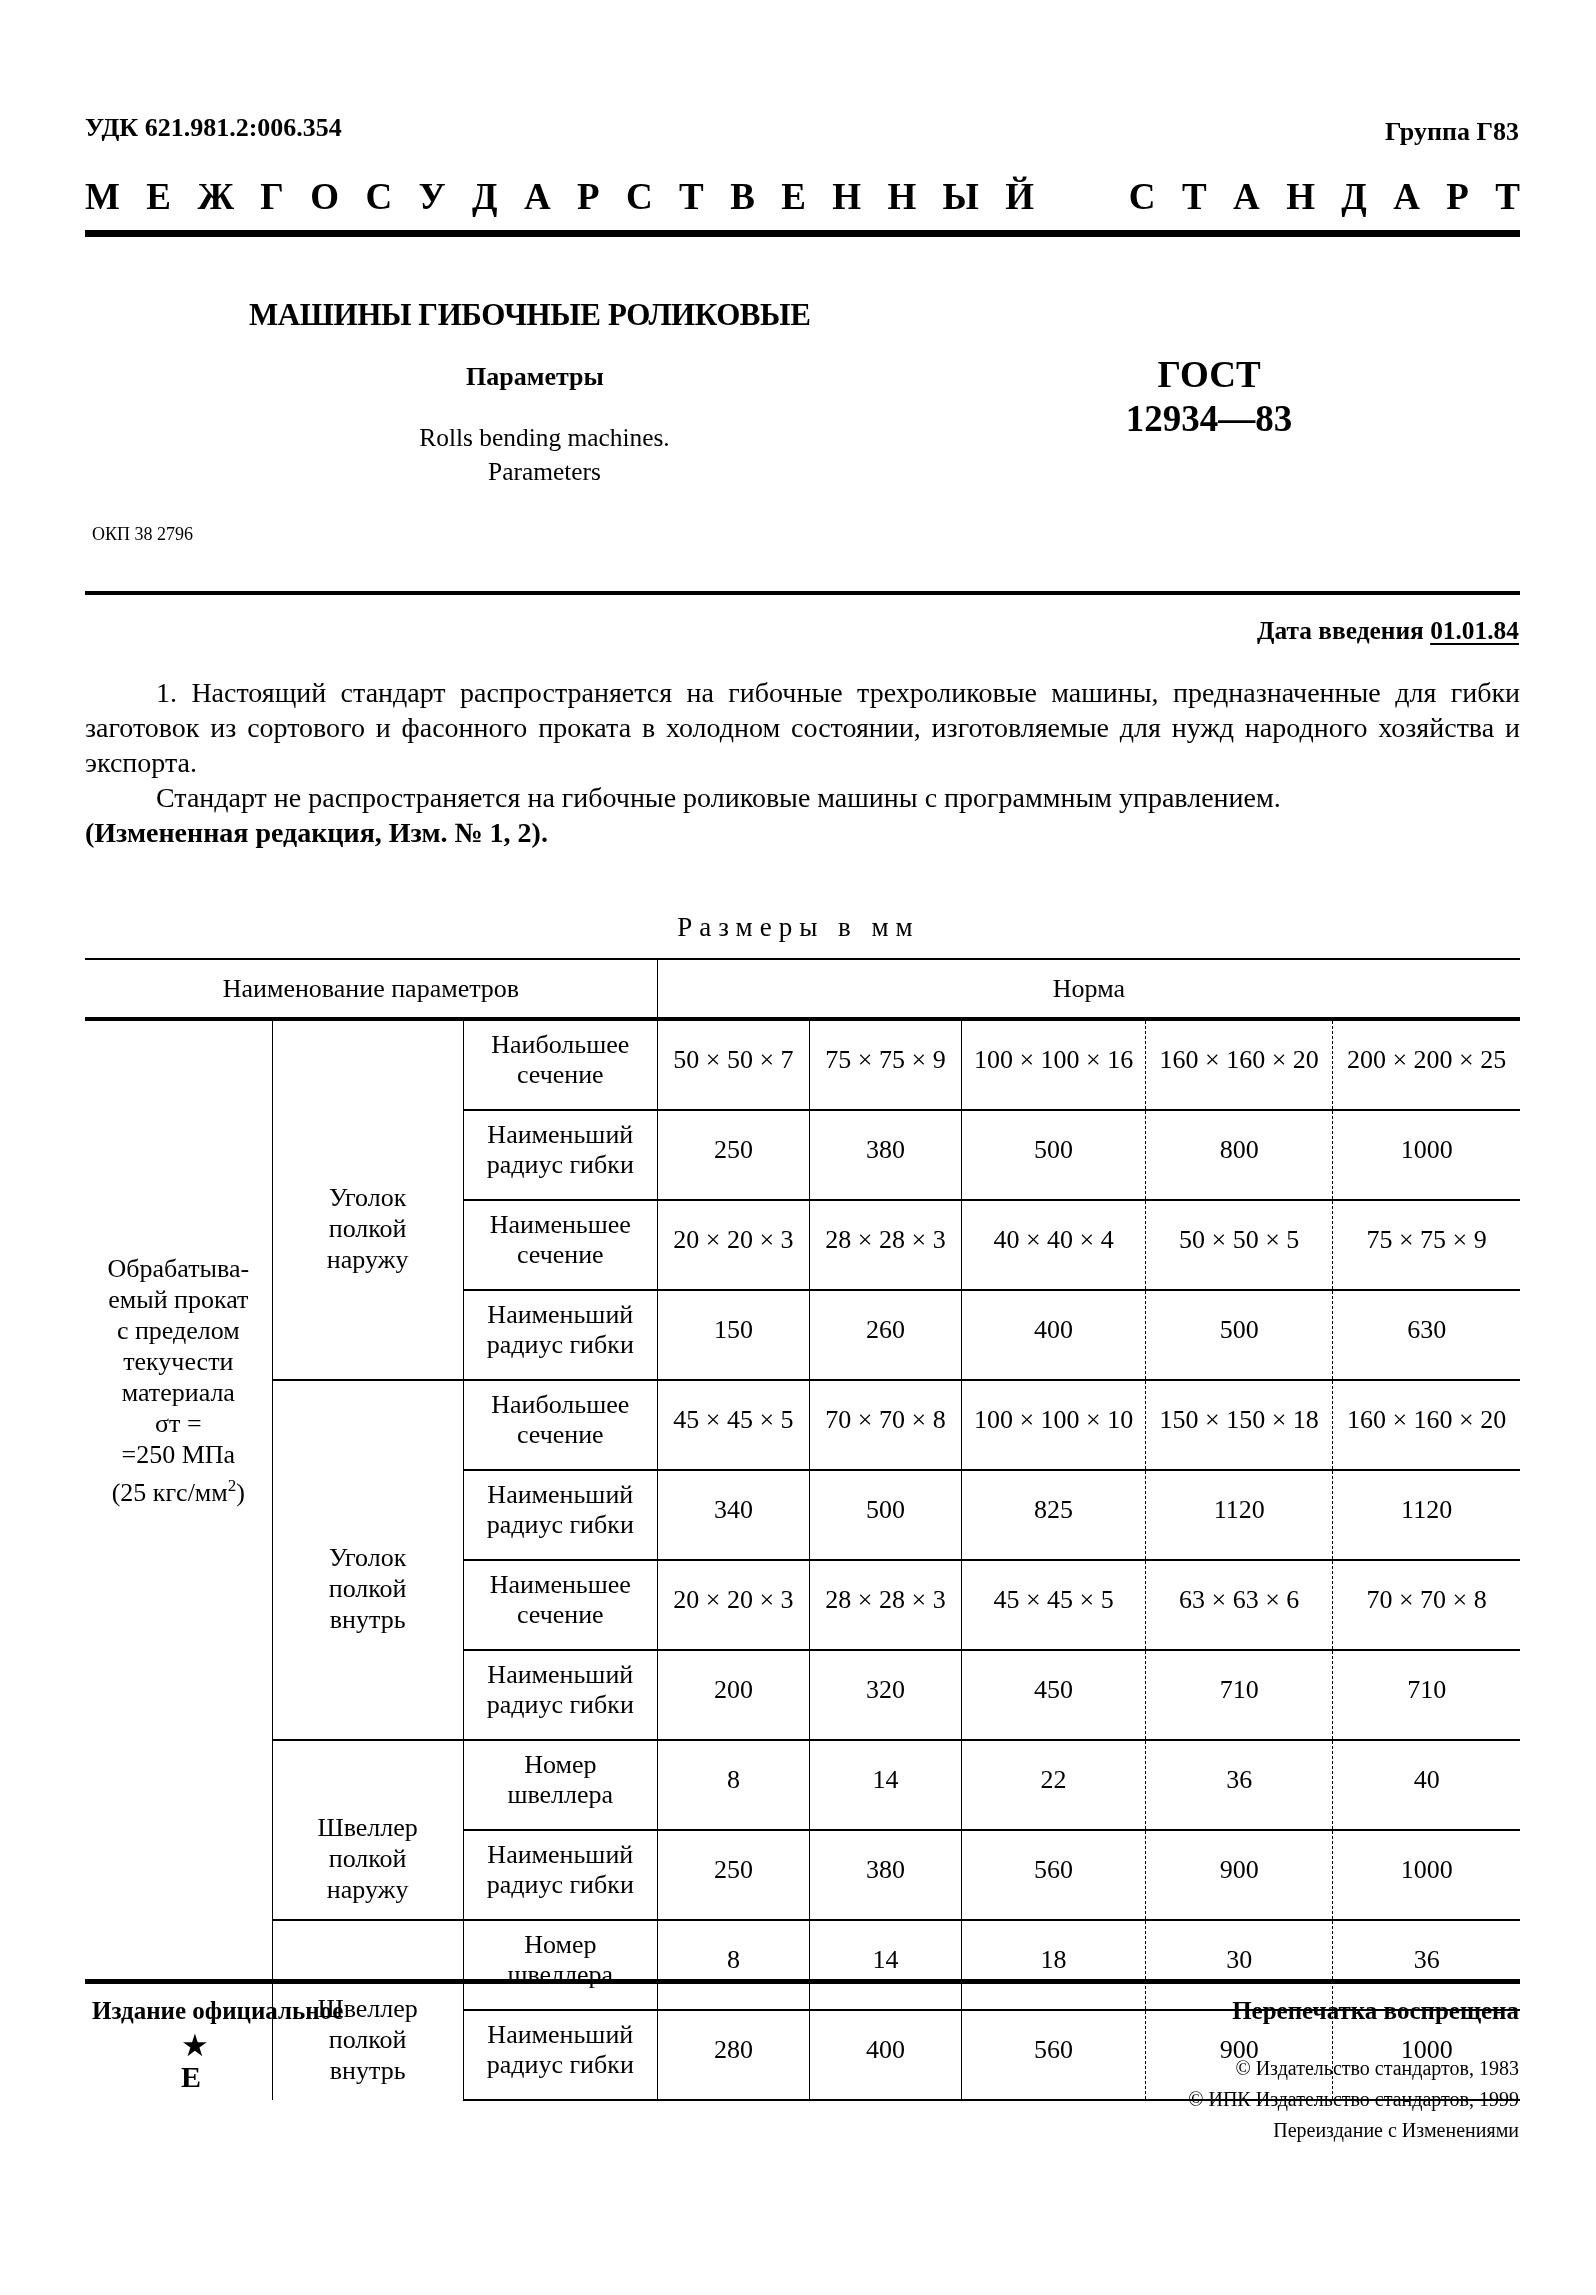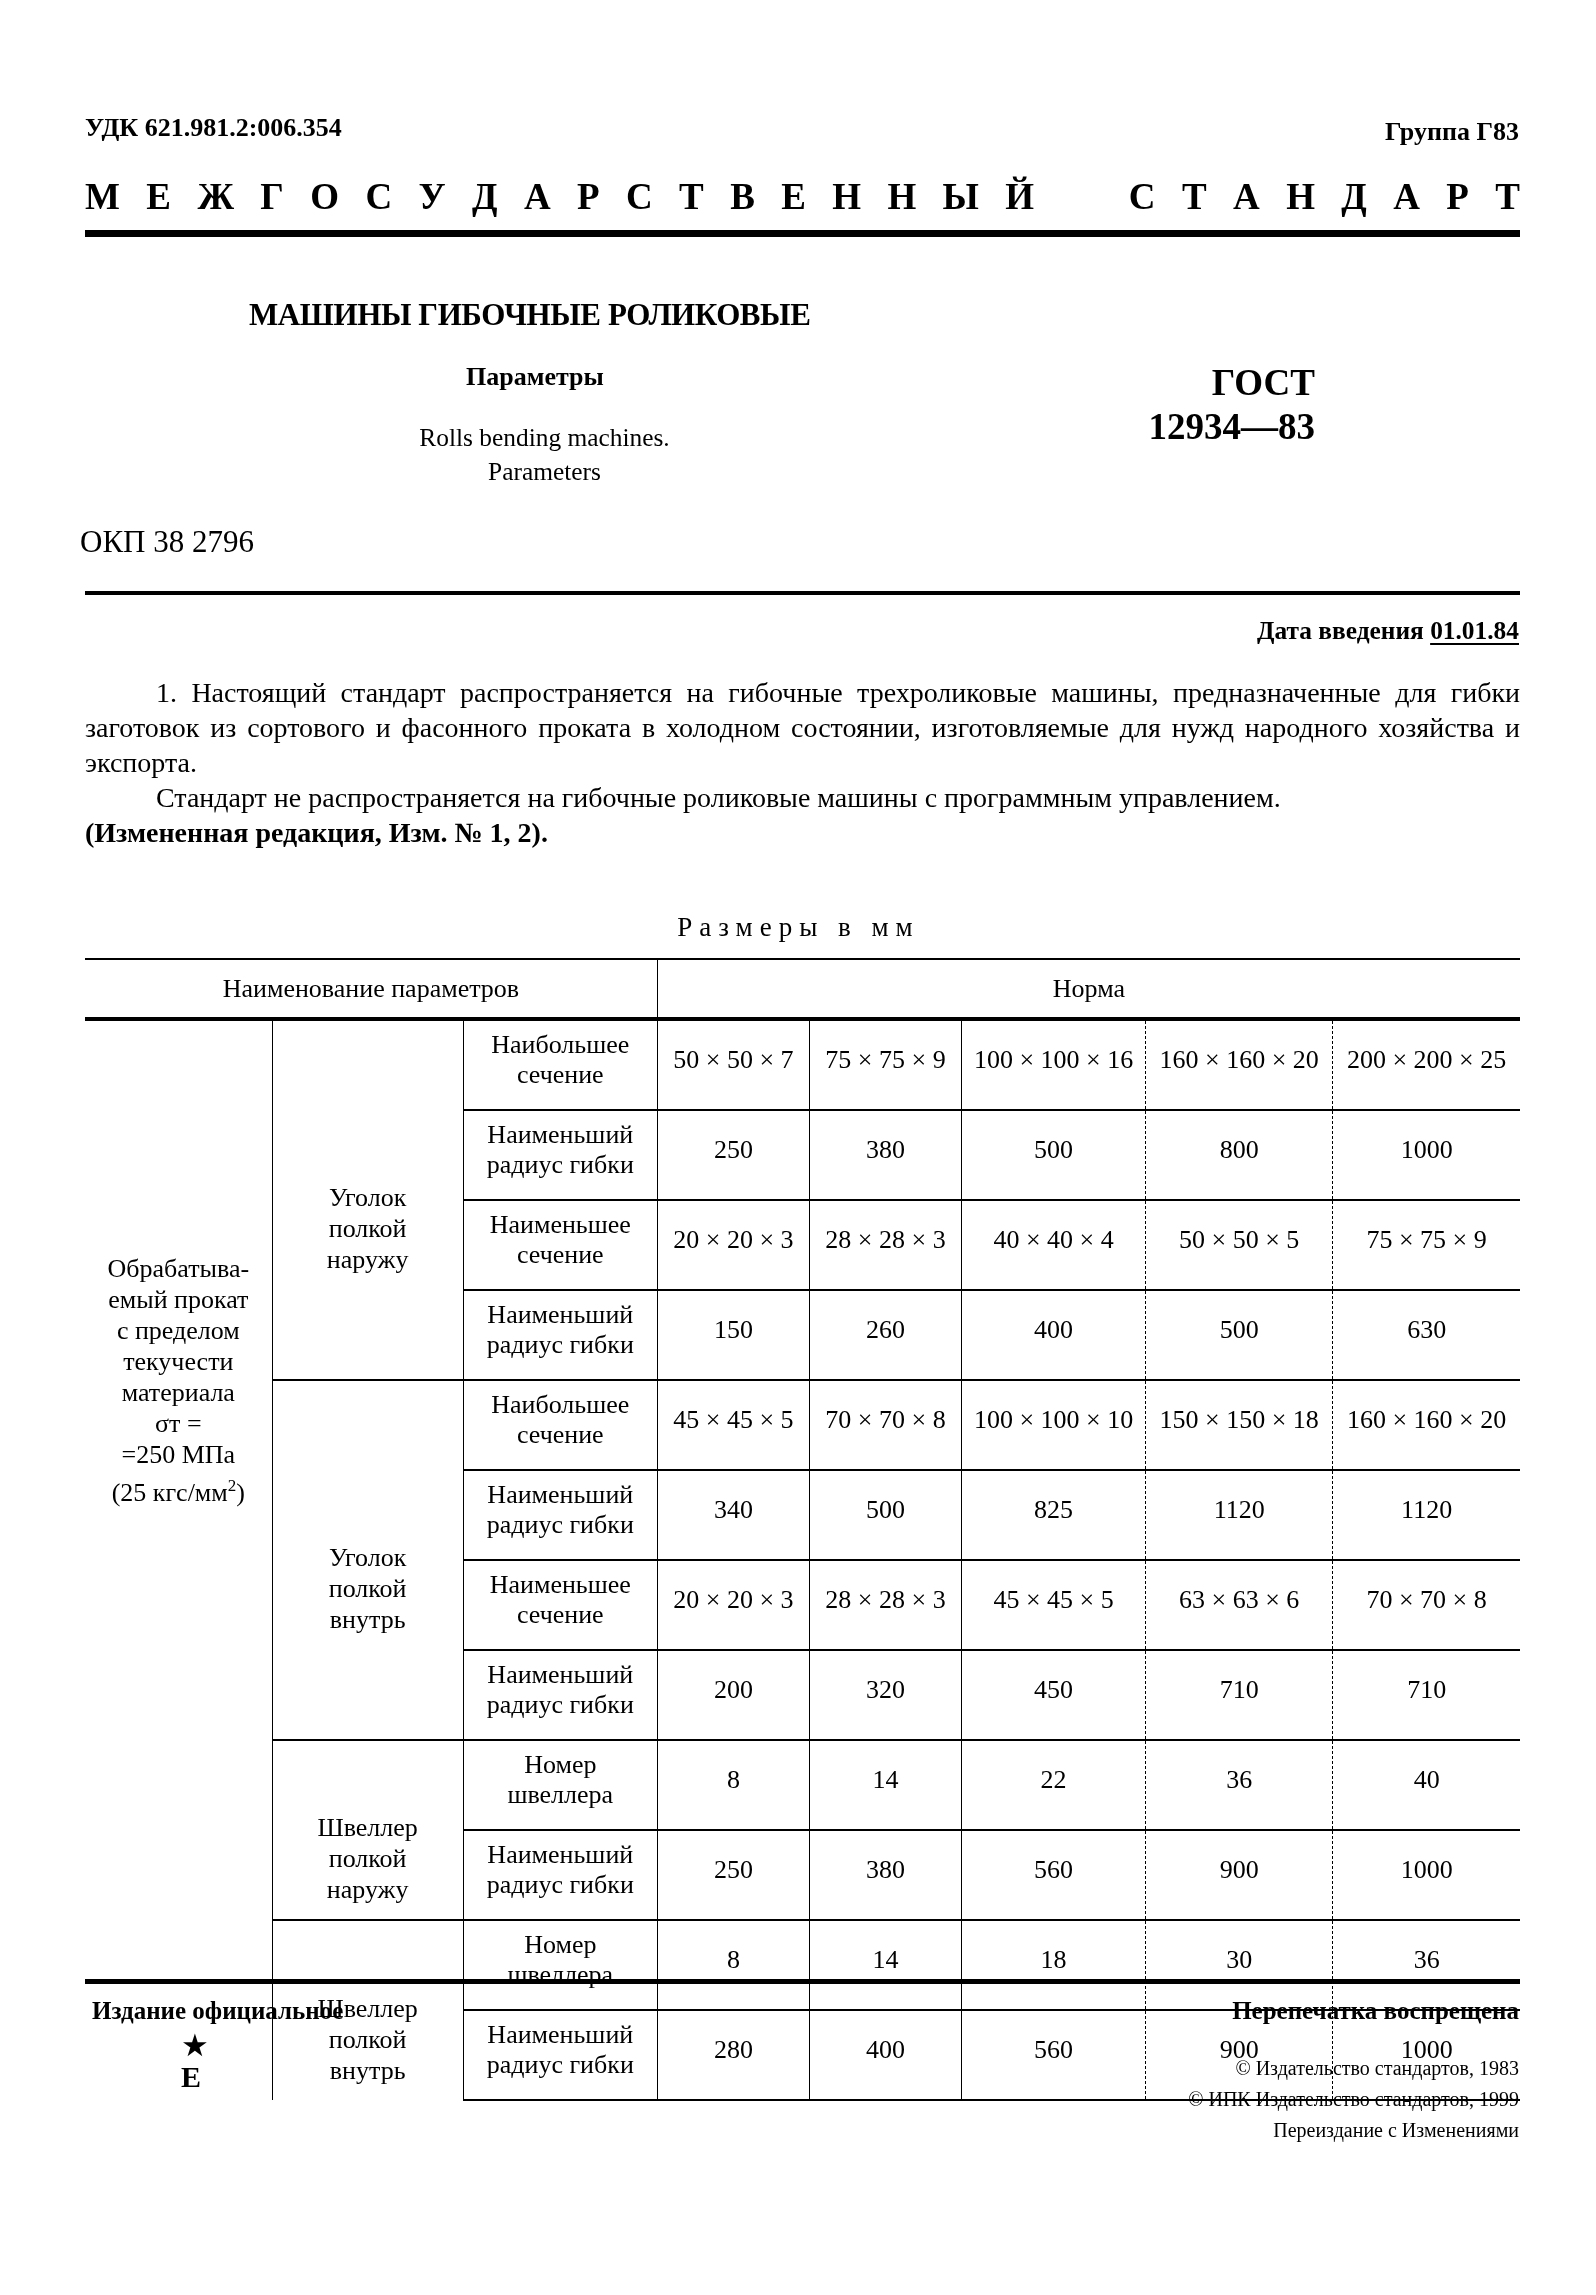--- a/index.html
+++ b/index.html
@@ -11,22 +11,22 @@
   .udk { left: 85px; top: 113px; font-size: 26px; font-weight: bold; }
   .group { right: 78px; top: 117px; font-size: 26px; font-weight: bold; }
   .mezh { left: 85px; top: 175px; width: 1435px; font-size: 37px; font-weight: bold;
           display: flex; justify-content: space-between; }
   .mezh span { display: inline-block; }
   .mezh .gap { width: 42px; }
   .rule-thick { left: 85px; width: 1435px; top: 230px; height: 7px; background: #000; }
   .title { left: 249px; top: 297px; font-size: 31px; font-weight: bold; letter-spacing: -0.4px; }
   .subtitle { left: 466px; top: 362px; font-size: 26px; font-weight: bold; }
   .eng { left: 368px; top: 420px; width: 353px; text-align: center; font-size: 25.4px; line-height: 34px; }
-  .gost { left: 1103px; top: 353px; width: 212px; text-align: right; font-size: 37px; font-weight: bold; line-height: 44px; margin-top: 8px; }
-  .okp { left: 80px; top: 524px; font-size: 31px; }
+  .gost { left: 1103px; top: 353px; width: 212px; text-align: center; font-size: 37px; font-weight: bold; line-height: 44px; }
+  .okp { left: 92px; top: 524px; font-size: 18px; }
   .rule-thin { left: 85px; width: 1435px; top: 591px; height: 3.5px; background: #000; }
   .date { right: 78px; top: 616px; font-size: 25.4px; font-weight: bold; }
   .date u { text-decoration: underline; text-underline-offset: 4.2px; }
   .body-text { left: 85px; top: 675px; width: 1435px; font-size: 28px; line-height: 35px; text-align: justify; }
   .body-text p { margin: 0; text-indent: 71px; }
   .body-text b { font-weight: bold; }
   .razm { left: 0; width: 1597px; top: 912px; text-align: center; font-size: 27px; letter-spacing: 7px; }
 
   table.params { position: absolute; left: 85px; top: 958px; width: 1435px;
     border-collapse: collapse; font-size: 26px; table-layout: fixed; }

